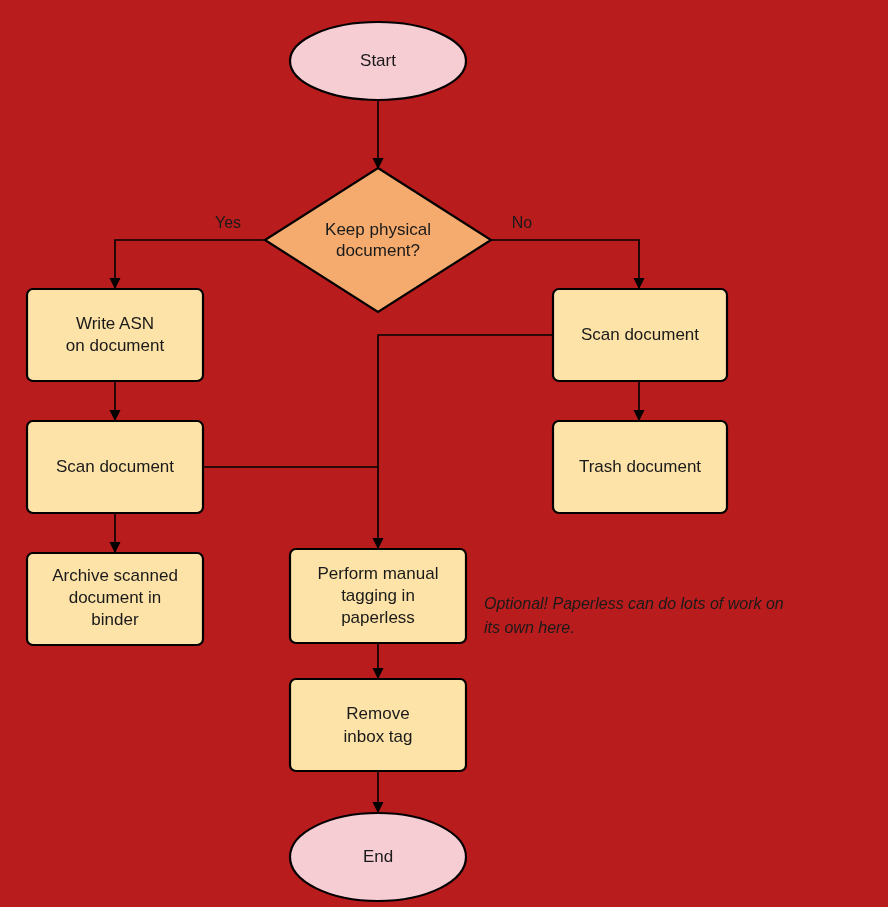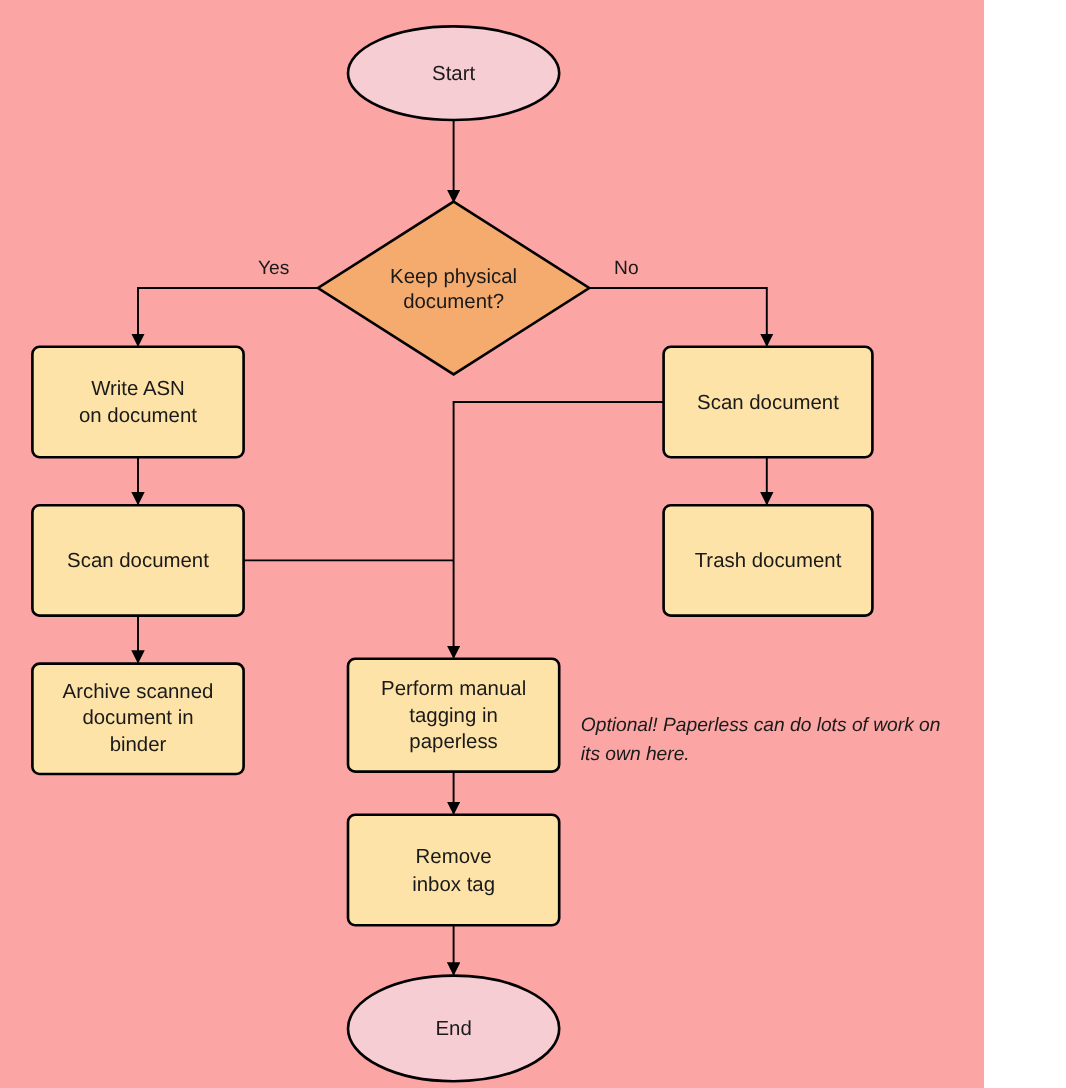--- a/index.html
+++ b/index.html
@@ -5,23 +5,23 @@
   html, body {
     margin: 0;
     padding: 0;
     background: #ffffff;
   }
   body {
     font-family: "Liberation Sans", sans-serif;
   }
   #canvas {
     position: relative;
-    width: 820px;
+    width: 888px;
     height: 907px;
-    background: #fca5a5;
+    background: #b91c1c;
     overflow: hidden;
   }
   svg.flow {
     position: absolute;
     left: 0;
     top: 0;
     width: 888px;
     height: 907px;
   }
   .node-text {

